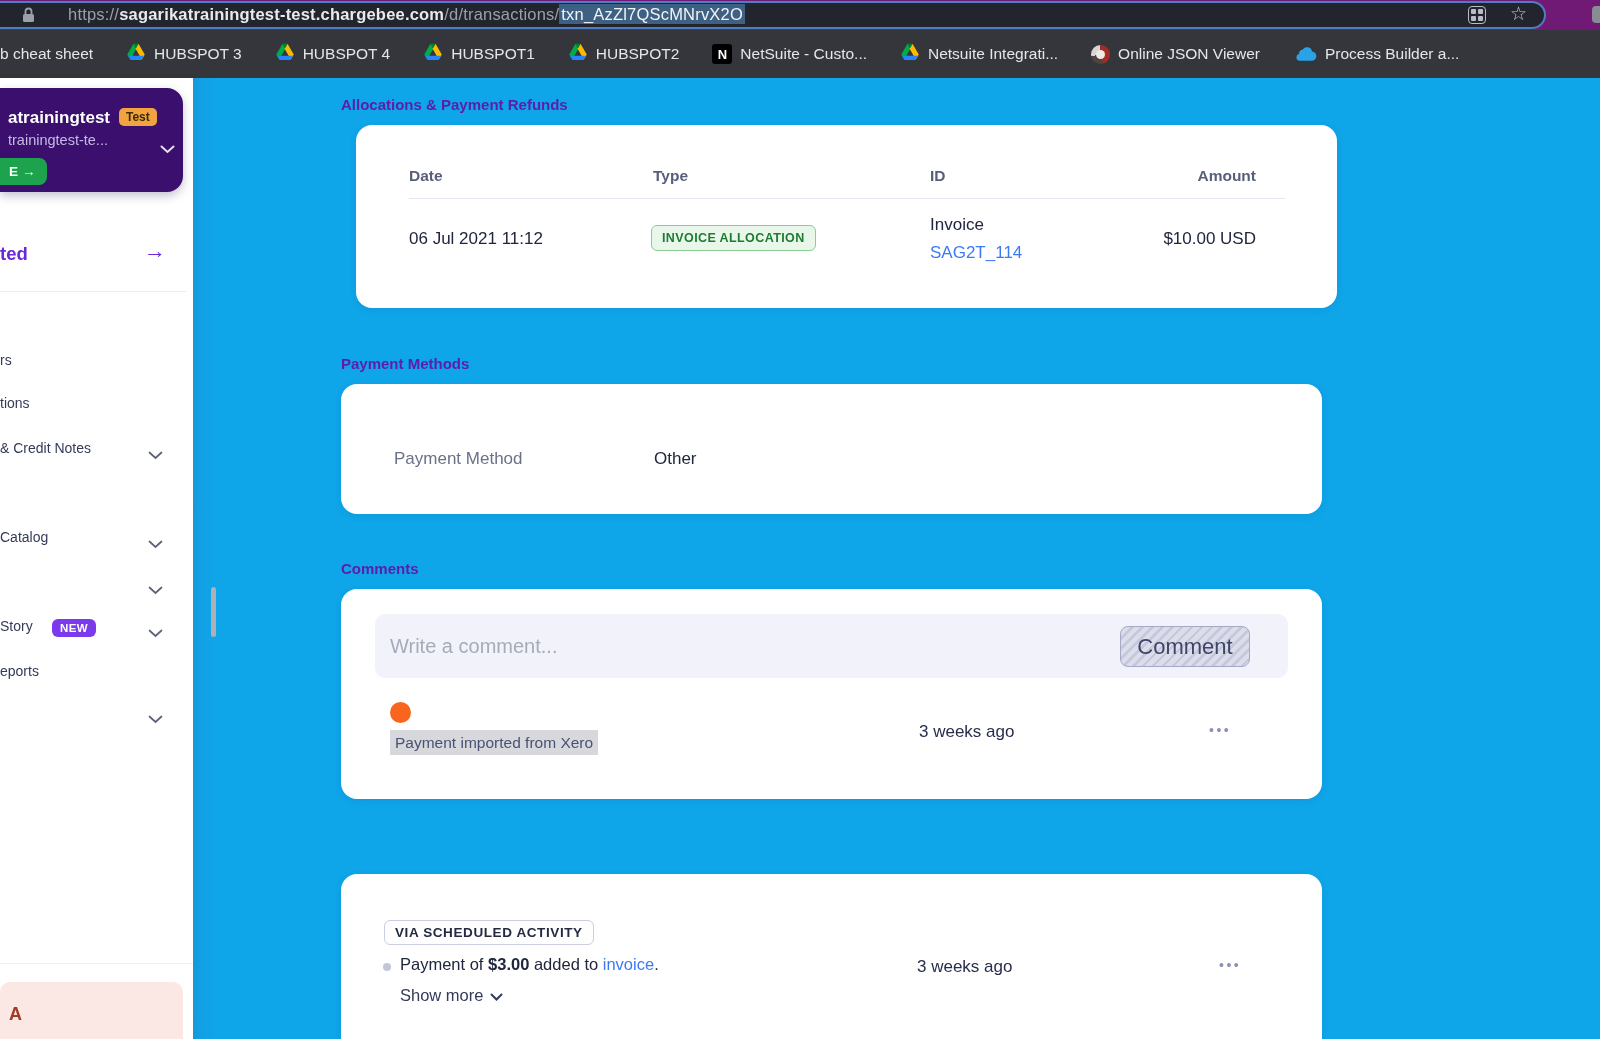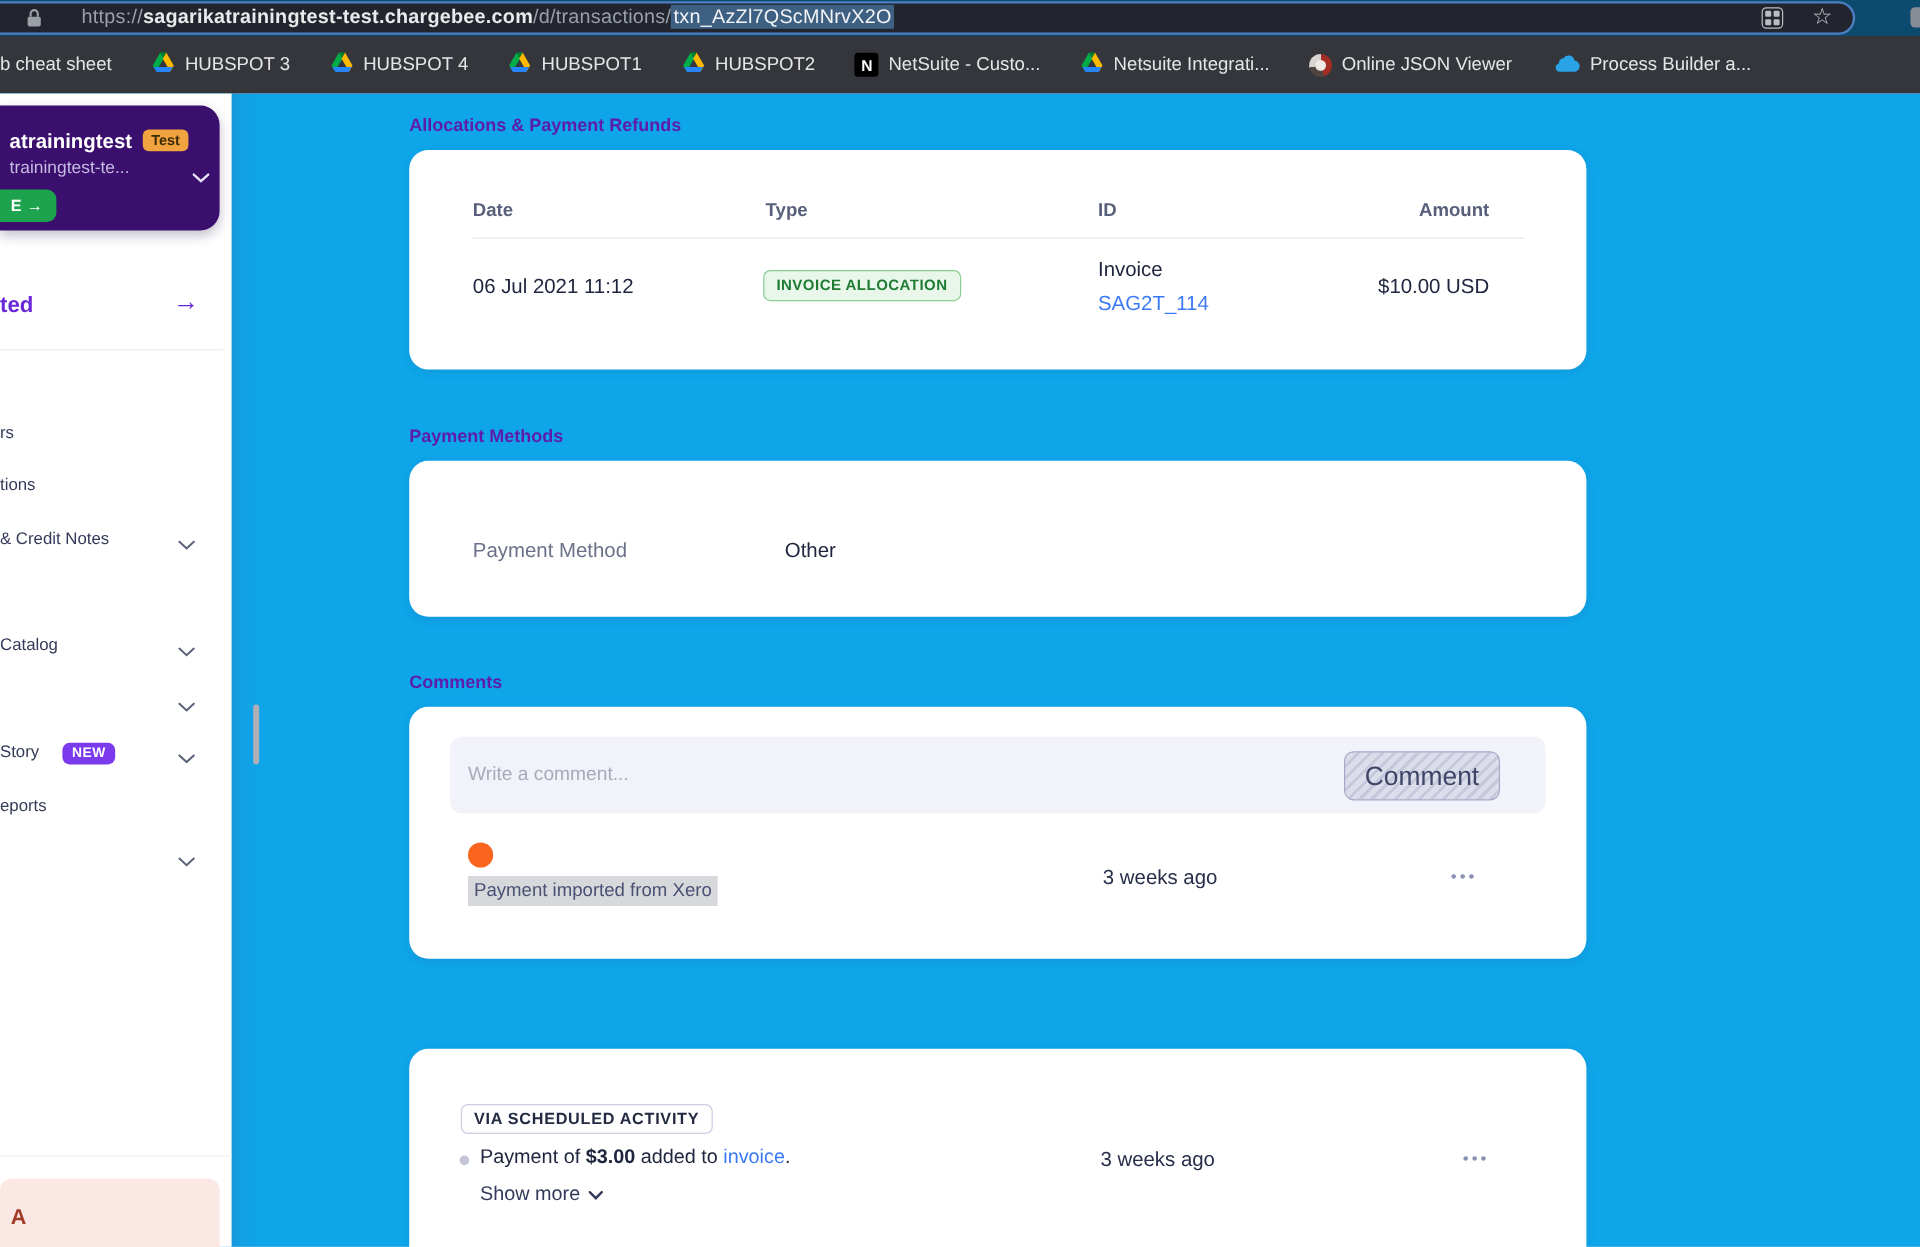--- a/index.html
+++ b/index.html
@@ -1,19 +1,19 @@
 <!DOCTYPE html>
 <html><head>
 <meta charset="utf-8">
 <style>
   * { margin:0; padding:0; box-sizing:border-box; }
   html,body { width:1600px; height:1039px; overflow:hidden; font-family:"Liberation Sans", sans-serif; background:#E9E8F2; }
 
   
-  .topbar { position:absolute; left:0; top:0; width:1600px; height:30px; background:#0c4a6e; }
+  .topbar { position:absolute; left:0; top:0; width:1600px; height:30px; background:#701a75; }
   .urlpill { position:absolute; left:-26px; top:1px; width:1572px; height:28px; background:#23252E;
              border:2px solid #4D7EC1; border-radius:15px; }
   .lock-ic { position:absolute; left:22px; top:7px; }
   .urltext { position:absolute; left:68px; top:5px; font-size:16.5px; white-space:nowrap; letter-spacing:.2px; }
   .u-gray { color:#9AA0AA; } .u-white { color:#E9EAEC; font-weight:bold; }
   .u-sel { color:#F2F3F5; background:#3E6183; padding:1px 2px; }
   .ext-ic { position:absolute; left:1468px; top:6px; width:18px; height:18px; border:1.6px solid #B9BCC2; border-radius:4px;
             display:grid; grid-template-columns:5px 5px; grid-template-rows:5px 5px; gap:2px; place-content:center; }
   .ext-ic span { background:#B9BCC2; border-radius:1px; }
   .star-ic { position:absolute; left:1510px; top:2px; color:#C9CCD2; font-size:19px; }
@@ -71,21 +71,21 @@
   .cell { position:absolute; color:#20263E; font-size:17px; }
   .type-badge { position:absolute; left:295px; top:100px; background:#E9F7EA; border:1px solid #8BCD92; color:#1E7B33;
                 font-weight:bold; font-size:12.5px; letter-spacing:.4px; padding:5px 10px; border-radius:6px; }
   .blue-link { color:#3C7AF5; text-decoration:none; }
 
   .pm-label { position:absolute; left:53px; top:65px; color:#6A7188; font-size:17px; }
   .pm-value { position:absolute; left:313px; top:65px; color:#20263E; font-size:17px; }
 
   .cinput { position:absolute; left:34px; right:34px; top:25px; height:64px; background:#F2F3FA; border-radius:10px; }
   .cinput input { position:absolute; left:15px; top:0; width:600px; height:100%; background:transparent; border:none;
-                  outline:none; font-size:16px; font-family:"Liberation Sans", sans-serif; color:#30364F; }
+                  outline:none; font-size:20px; font-family:"Liberation Sans", sans-serif; color:#30364F; }
   .cinput input::placeholder { color:#A6ABB8; }
   .comment-btn { position:absolute; right:38px; top:12px; width:130px; height:41px; border-radius:8px;
                  border:1px solid #A5A8C6; color:#3E4566; font-size:22px; font-family:"Liberation Sans", sans-serif;
                  background:#DCDDEB; background-image:repeating-linear-gradient(135deg, rgba(122,125,165,0.22) 0 2.5px, rgba(0,0,0,0) 2.5px 7px); }
   .avatar { position:absolute; left:49px; top:113px; width:21px; height:21px; border-radius:50%; background:#F9641E; }
   .c-entry { position:absolute; left:49px; top:145px; font-size:15.5px; }
   .c-entry span { background:#D7D8DC; color:#4A5173; padding:4px 5px; }
   .time { position:absolute; color:#272E4A; font-size:17px; }
   .dots { position:absolute; color:#8B90B6; font-size:14px; letter-spacing:2.5px; }
 
@@ -234,21 +234,21 @@
 
     <div class="side-bottom-div"></div>
     <div class="pinkcard">
       <span>A</span>
     </div>
   </div>
 
   <div class="scroll-thumb"></div>
 
   <div class="sec-title" style="top:18px;">Allocations &amp; Payment Refunds</div>
-  <div class="card" style="top:47px; height:183px;">
+  <div class="card" style="top:47px; height:183px;margin-left:15px;">
     <div class="th" style="left:53px;">Date</div>
     <div class="th" style="left:297px;">Type</div>
     <div class="th" style="left:574px;">ID</div>
     <div class="th" style="right:81px;">Amount</div>
     <div class="tdiv"></div>
     <div class="cell" style="left:53px; top:104px;">06 Jul 2021 11:12</div>
     <div class="type-badge">INVOICE ALLOCATION</div>
     <div class="cell" style="left:574px; top:90px;">Invoice</div>
     <a class="cell blue-link" href="#" style="left:574px; top:118px;">SAG2T_114</a>
     <div class="cell" style="right:81px; top:104px;">$10.00 USD</div>

